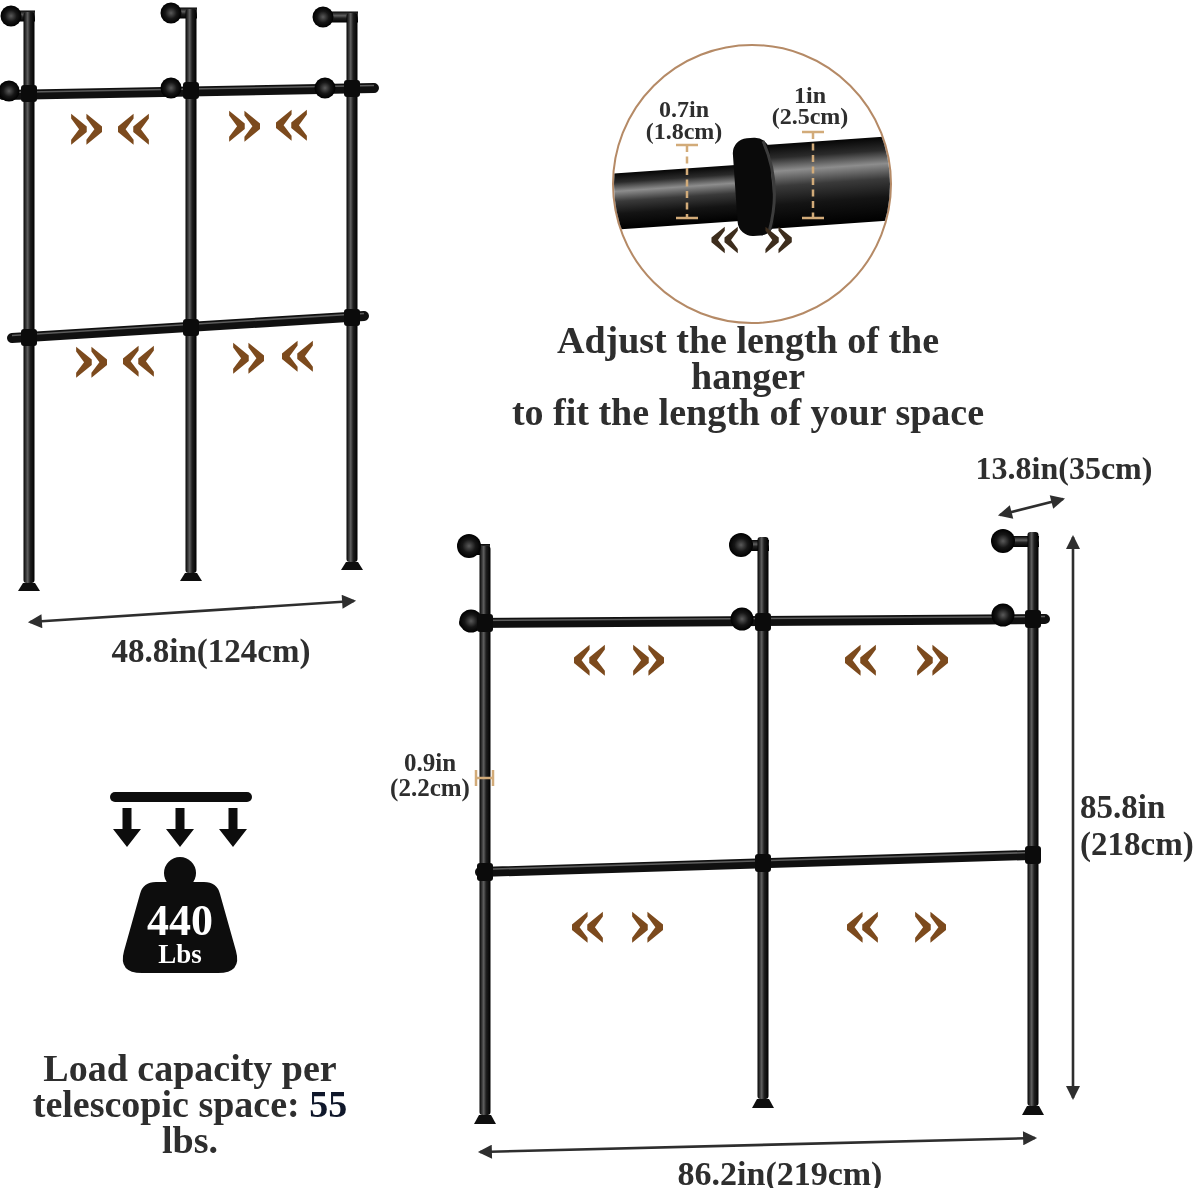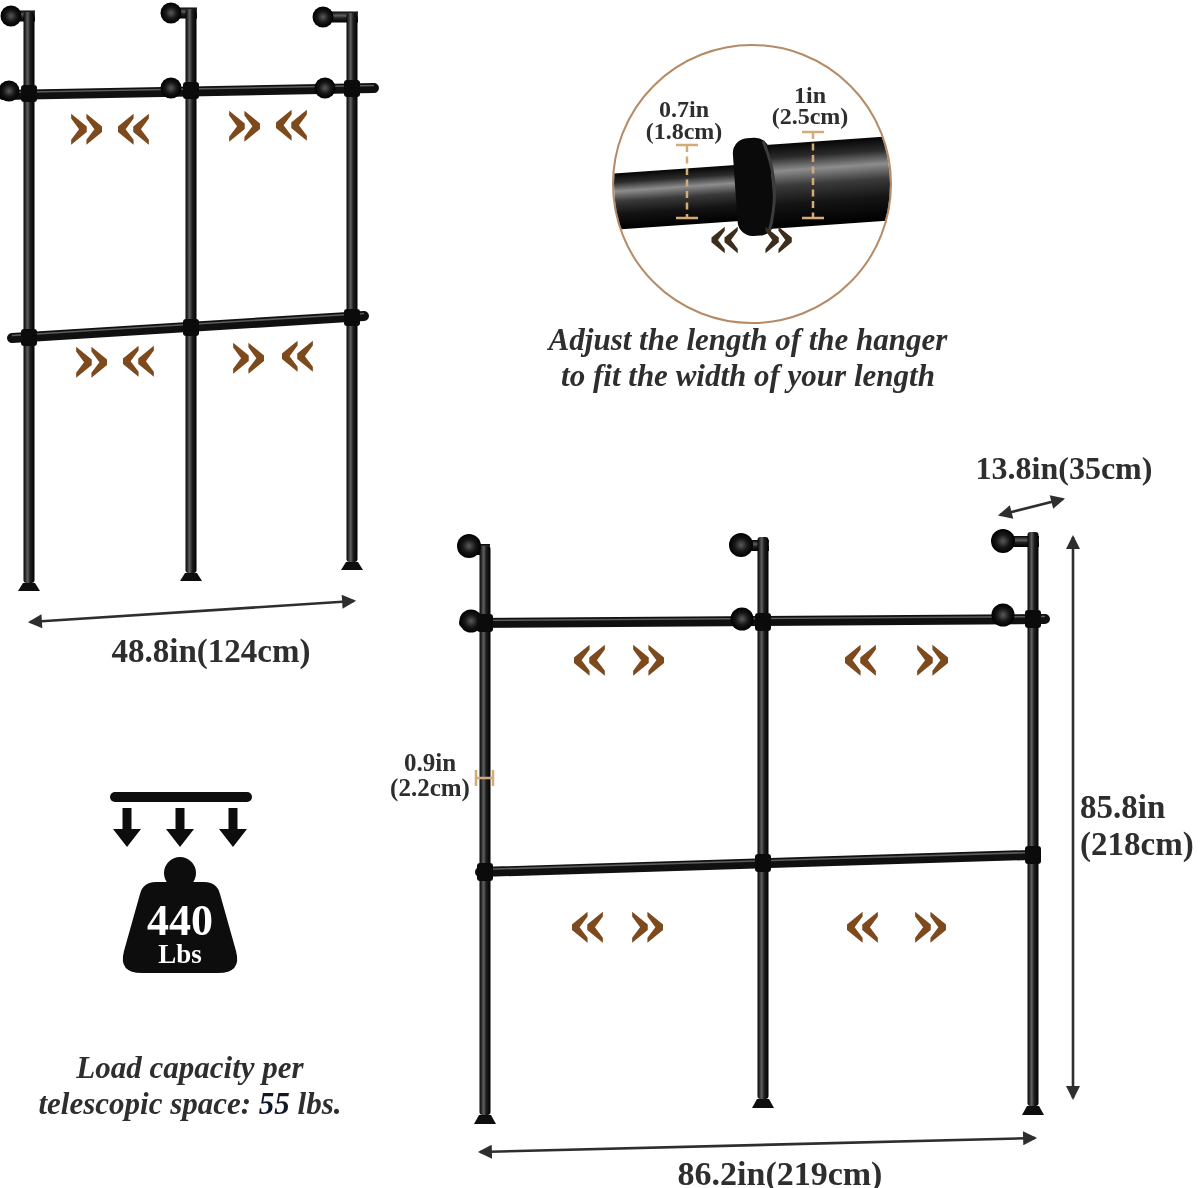--- a/index.html
+++ b/index.html
@@ -4,21 +4,21 @@
 <style>
   html,body{margin:0;padding:0;background:#fff;}
   .canvas{position:relative;width:1200px;height:1188px;background:#ffffff;overflow:hidden;
           font-family:"Liberation Serif",serif;}
   .abs{position:absolute;}
   svg{overflow:visible;display:block;}
   text.dim{font-family:"Liberation Serif",serif;font-weight:700;fill:#2e2e2e;}
   text.chev{font-family:"DejaVu Serif",serif;font-weight:700;fill:#7c4a1d;}
   text.chevdark{font-family:"DejaVu Serif",serif;font-weight:700;fill:#3d2d1d;}
   .cap{position:absolute;text-align:center;font-family:"Liberation Serif",serif;font-weight:700;
-       font-size:31px;line-height:36px;color:#2e2e2e;font-style:italic;}
+       font-size:38px;line-height:36px;color:#2e2e2e;}
   .orange{color:#0f172a;}
   .mline{stroke:#2e2e2e;stroke-width:2.6;fill:none;}
 </style>
 </head>
 <body>
 
 <div class="canvas">
 
   <svg class="abs" style="left:0;top:0" width="390" height="675" viewBox="0 0 390 675">
     <defs>
@@ -121,21 +121,21 @@
     <text class="dim" x="84" y="89" font-size="24" text-anchor="middle">0.7in</text>
     <text class="dim" x="84" y="111" font-size="24" text-anchor="middle">(1.8cm)</text>
     <text class="dim" x="210" y="75" font-size="24" text-anchor="middle">1in</text>
     <text class="dim" x="210" y="96" font-size="24" text-anchor="middle">(2.5cm)</text>
     <text class="chevdark" x="125" y="229" font-size="58" text-anchor="middle">«</text>
     <text class="chevdark" x="178" y="229" font-size="58" text-anchor="middle">»</text>
   </svg>
 
   <div class="cap" style="left:498px;top:322px;width:500px">
     <div>Adjust the length of the hanger</div>
-    <div>to fit the width of your length</div>
+    <div>to fit the length of your space</div>
   </div>
 
   <svg class="abs" style="left:95px;top:785px" width="200" height="200" viewBox="0 0 200 200">
     <line x1="20" y1="12" x2="152" y2="12" stroke="#0d0d0d" stroke-width="10" stroke-linecap="round"></line>
     <polygon points="27.5,23 36.5,23 36.5,44 46,44 32,62 18,44 27.5,44" fill="#0d0d0d"></polygon>
     <polygon points="80.5,23 89.5,23 89.5,44 99,44 85,62 71,44 80.5,44" fill="#0d0d0d"></polygon>
     <polygon points="133.5,23 142.5,23 142.5,44 152,44 138,62 124,44 133.5,44" fill="#0d0d0d"></polygon>
     <circle cx="85" cy="88" r="16" fill="#0d0d0d"></circle>
     <path d="M61,97 L109,97 Q122,97 125,109 L141,166 Q147,188 123,188 L47,188 Q23,188 29,166 L45,109 Q48,97 61,97 Z" fill="#0d0d0d"></path>
     <text class="dim" x="85" y="150" font-size="44" text-anchor="middle" fill="#ffffff" style="fill:#fff">440</text>

